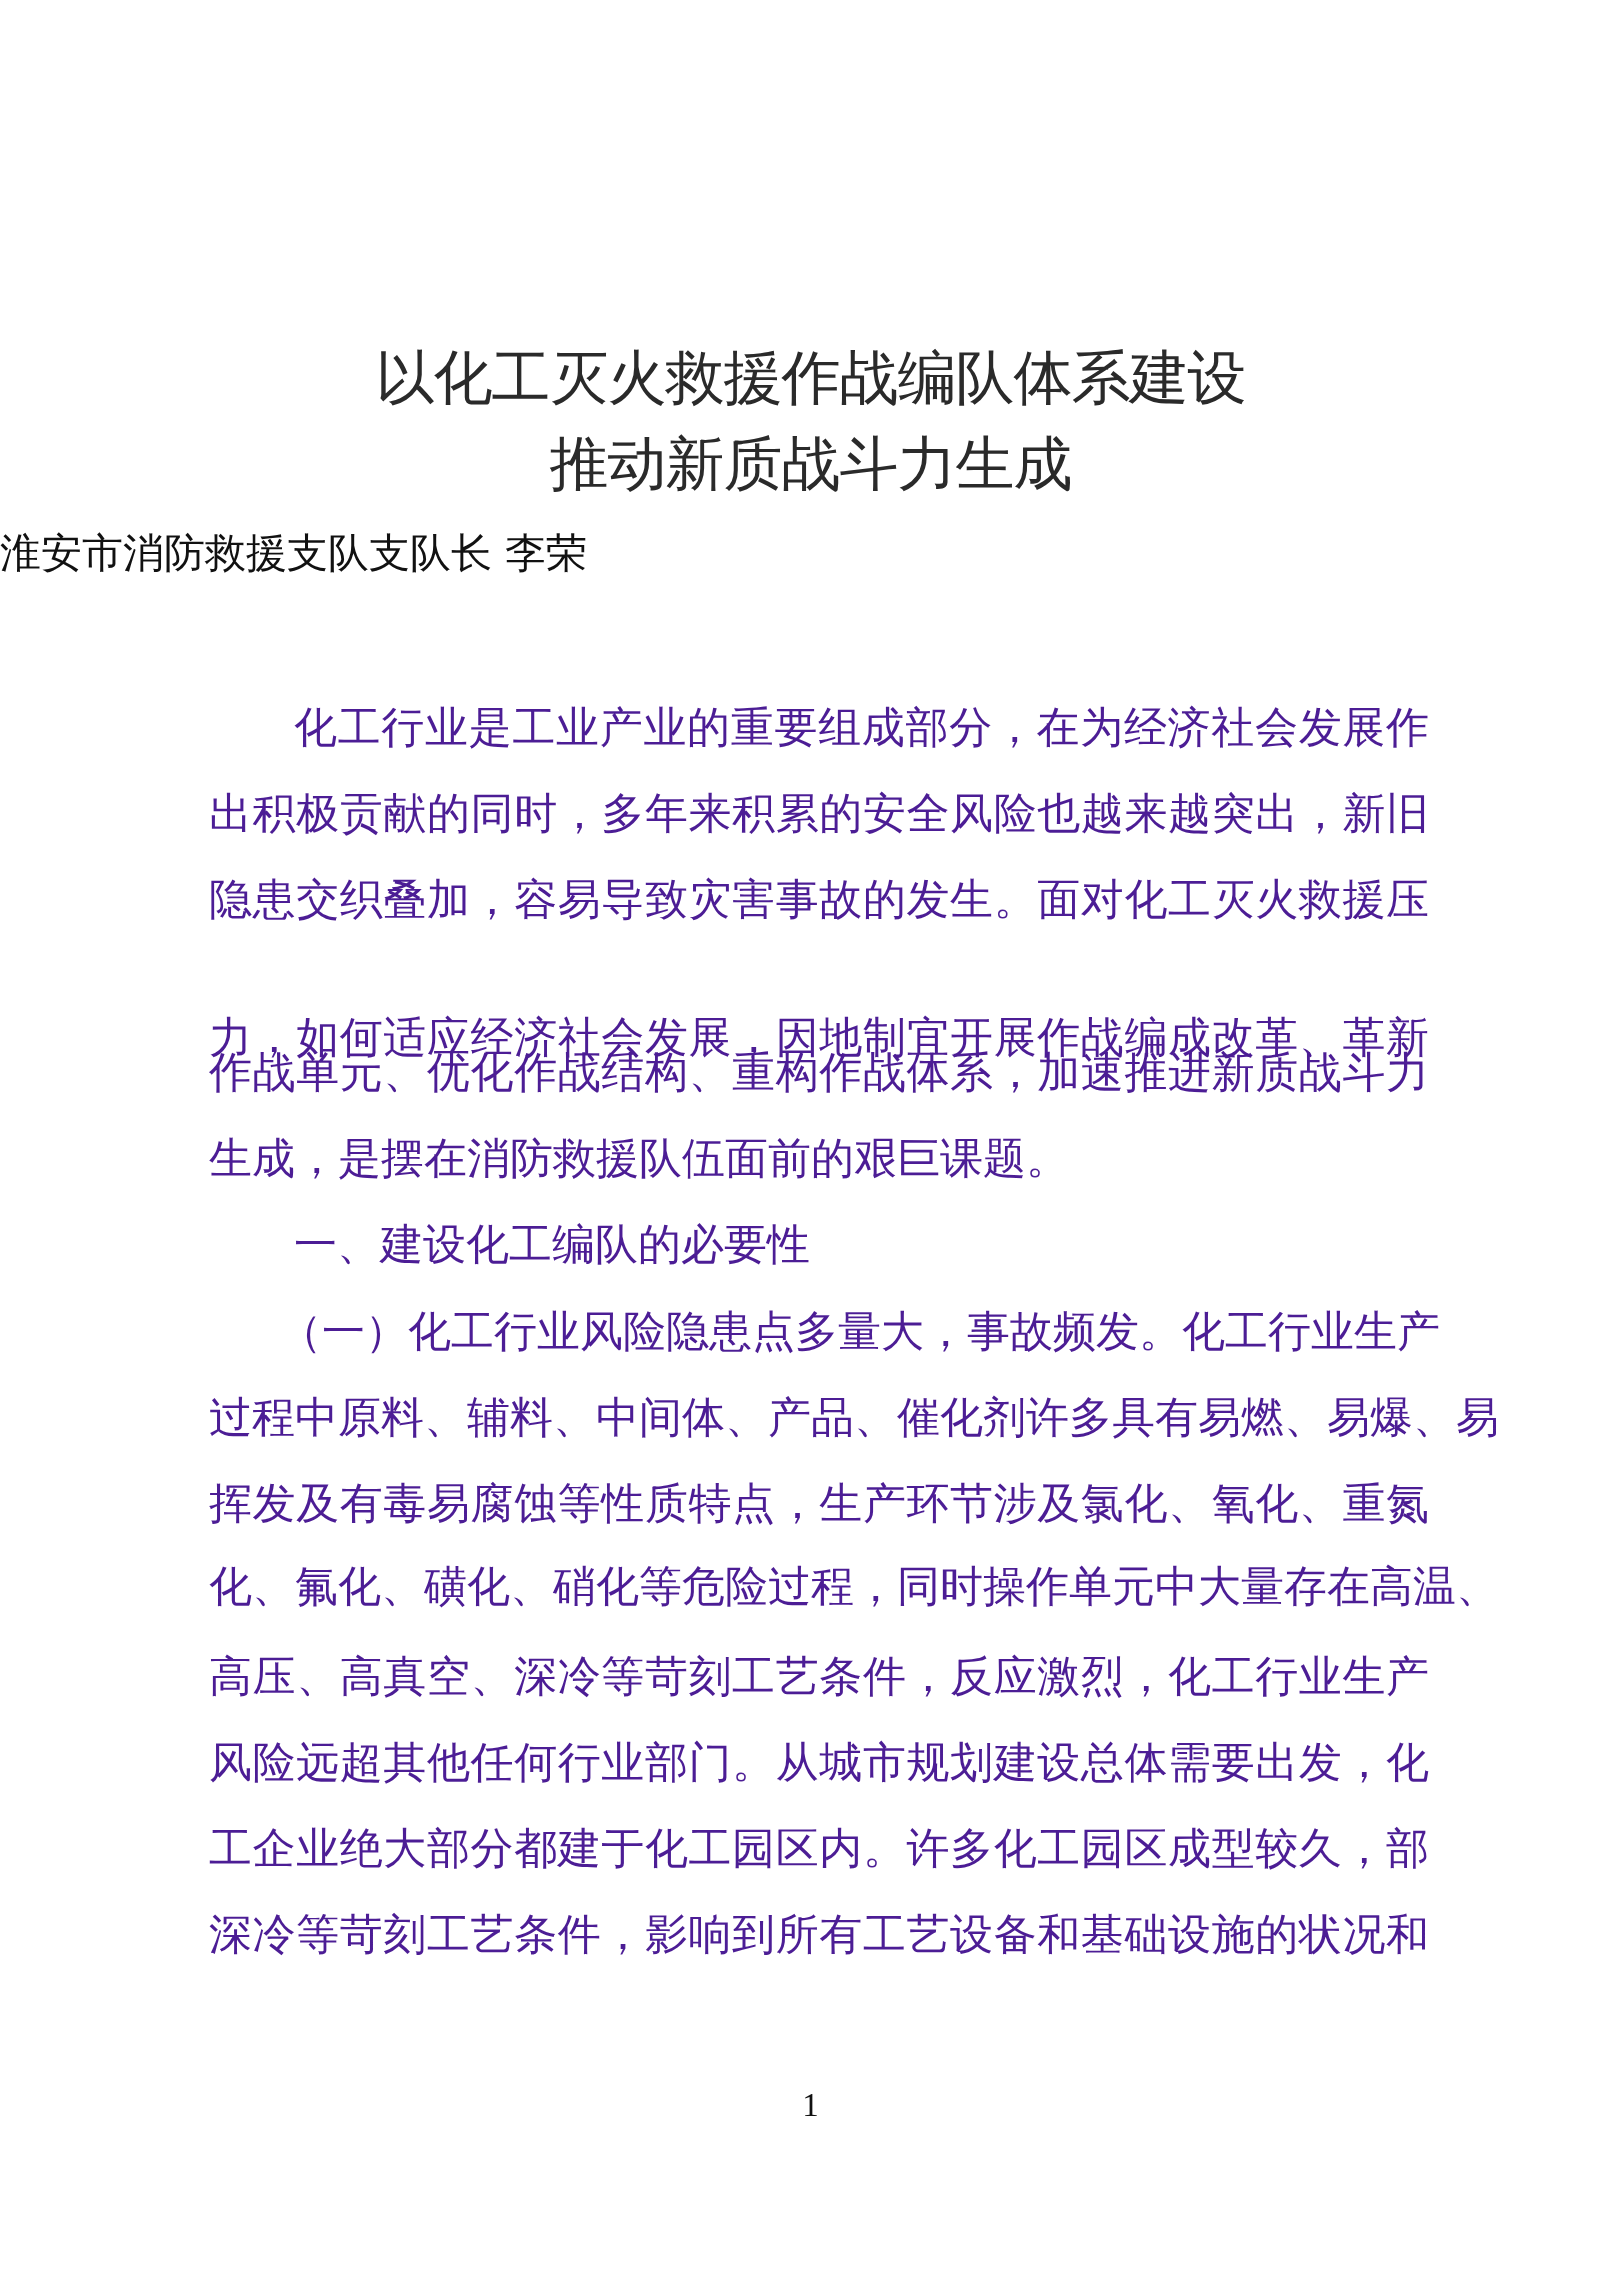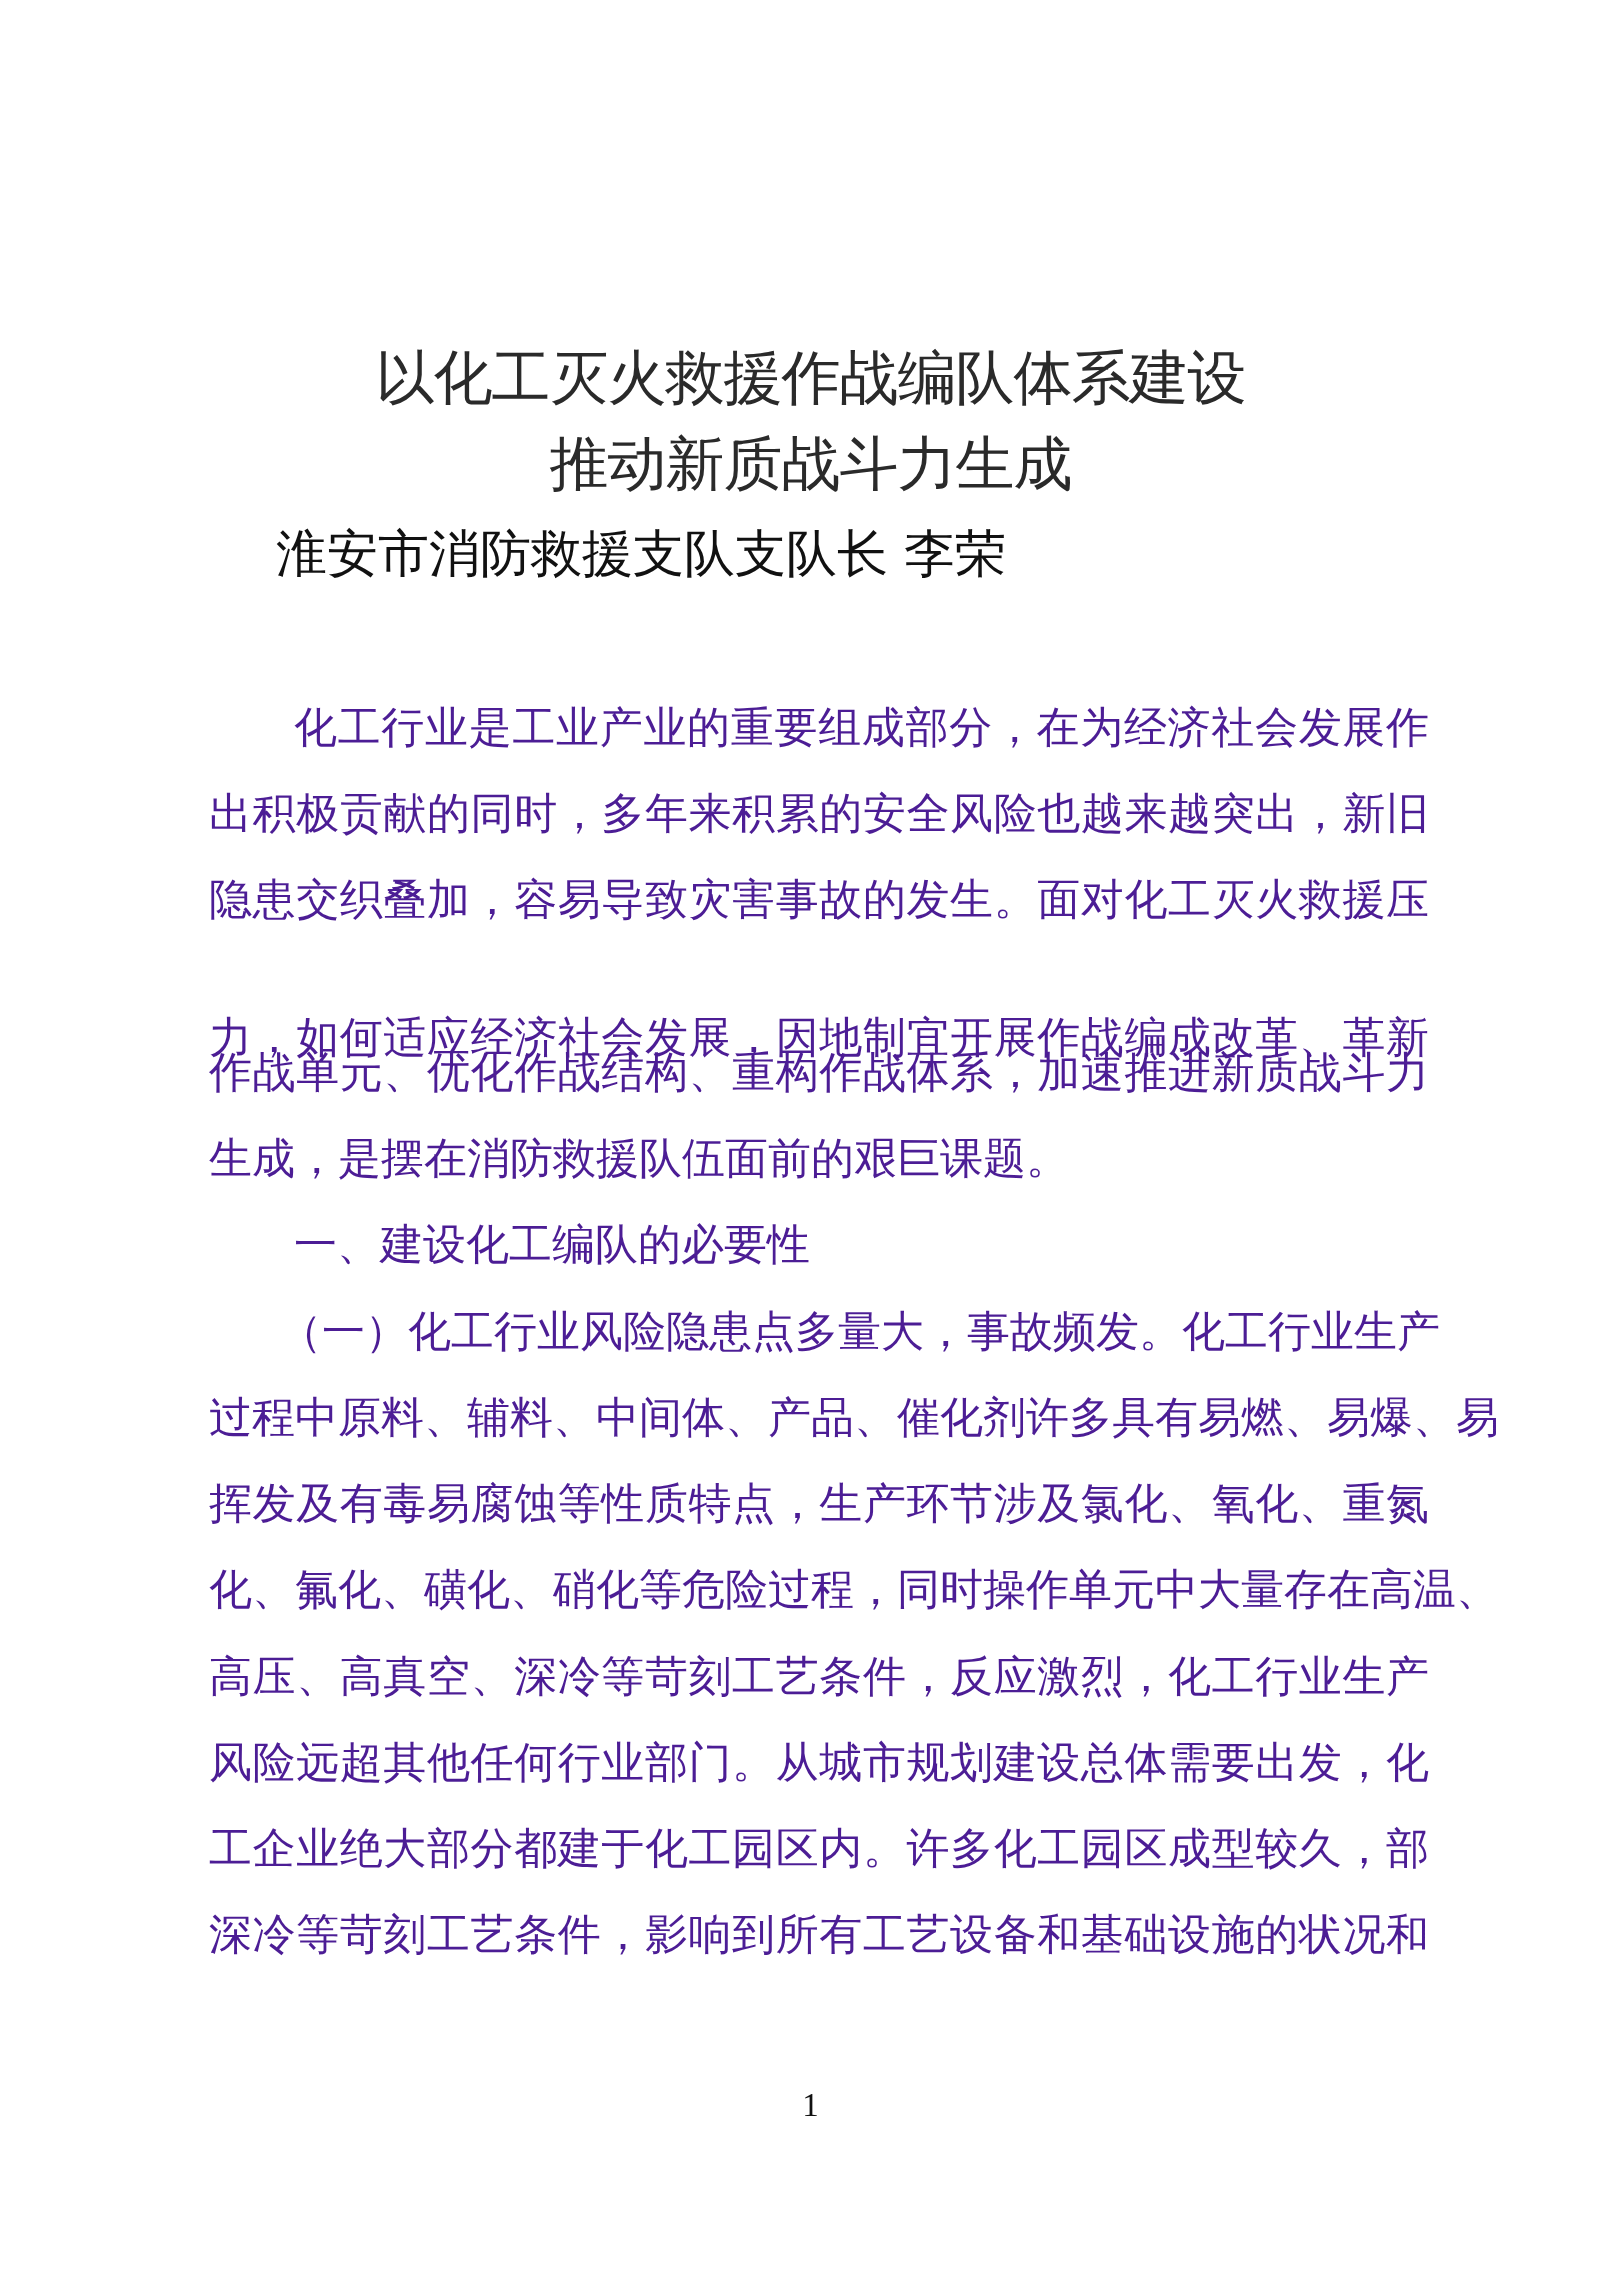--- a/index.html
+++ b/index.html
@@ -21,22 +21,22 @@
       color: #2a2a2a;
       white-space: nowrap;
       letter-spacing: -1px;
     }
     .title-1 { top: 343px; }
     .title-2 { top: 429px; }
     .author {
       position: absolute;
       left: 0; width: 1282px;
       top: 526px;
-      text-align: center;
-      font-size: 51px;
+      text-align: left;
+      font-size: 41px;
       line-height: 55px;
       color: #111111;
       white-space: nowrap;
     }
     .body-line {
       position: absolute;
       left: 209px;
       width: 1220px;
       font-size: 43px;
       line-height: 59px;
@@ -73,21 +73,21 @@
   <div class="body-line" style="top:870px;">隐患交织叠加，容易导致灾害事故的发生。面对化工灭火救援压</div>
   <div class="body-line" style="top:1008px;">力，如何适应经济社会发展，因地制宜开展作战编成改革、革新</div>
   <div class="body-line" style="top:1043px;">作战单元、优化作战结构、重构作战体系，加速推进新质战斗力</div>
   <div class="body-line short" style="top:1129px;">生成，是摆在消防救援队伍面前的艰巨课题。</div>
 
   <div class="body-line indent short" style="top:1215px;">一、建设化工编队的必要性</div>
 
   <div class="body-line" style="top:1302px; left:279px; width:1150px;">（一）化工行业风险隐患点多量大，事故频发。化工行业生产</div>
   <div class="body-line" style="top:1388px;">过程中原料、辅料、中间体、产品、催化剂许多具有易燃、易爆、易</div>
   <div class="body-line" style="top:1474px;">挥发及有毒易腐蚀等性质特点，生产环节涉及氯化、氧化、重氮</div>
-  <div class="body-line" style="top:1560px;">化、氟化、磺化、硝化等危险过程，同时操作单元中大量存在高温、</div>
+  <div class="body-line" style="top:1560px;font-family:Liberation Mono, monospace;">化、氟化、磺化、硝化等危险过程，同时操作单元中大量存在高温、</div>
   <div class="body-line" style="top:1647px;">高压、高真空、深冷等苛刻工艺条件，反应激烈，化工行业生产</div>
   <div class="body-line" style="top:1733px;">风险远超其他任何行业部门。从城市规划建设总体需要出发，化</div>
   <div class="body-line" style="top:1819px;">工企业绝大部分都建于化工园区内。许多化工园区成型较久，部</div>
   <div class="body-line" style="top:1905px;">深冷等苛刻工艺条件，影响到所有工艺设备和基础设施的状况和</div>
 
   <div class="page-number">1</div>
 
 </div>
 
 

